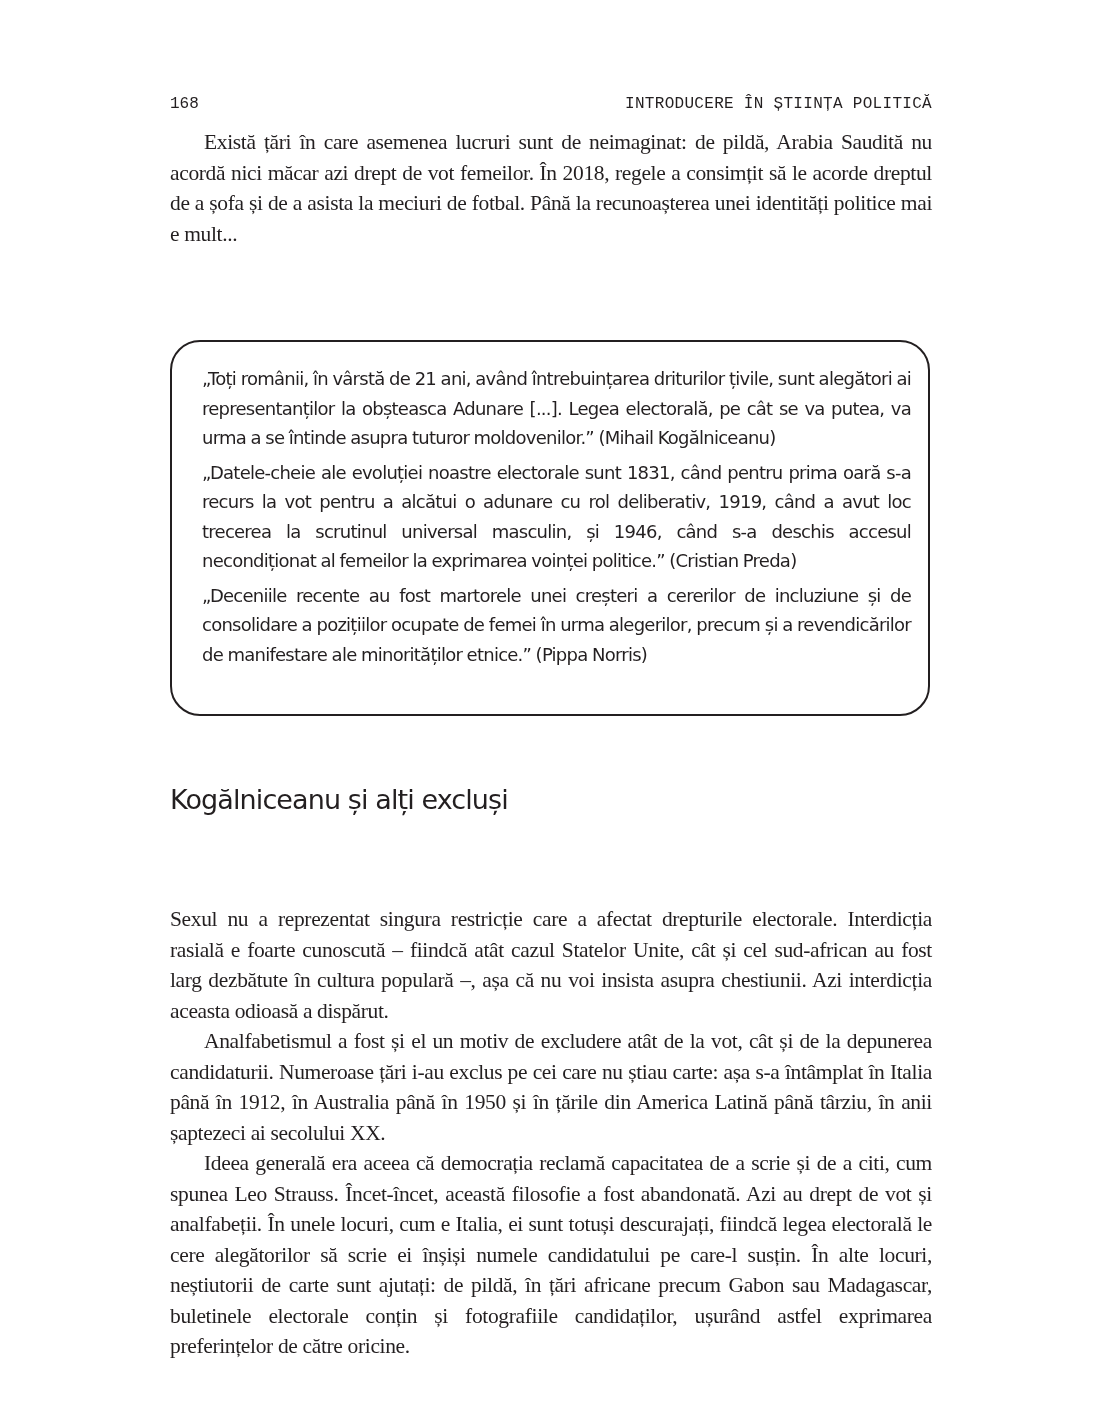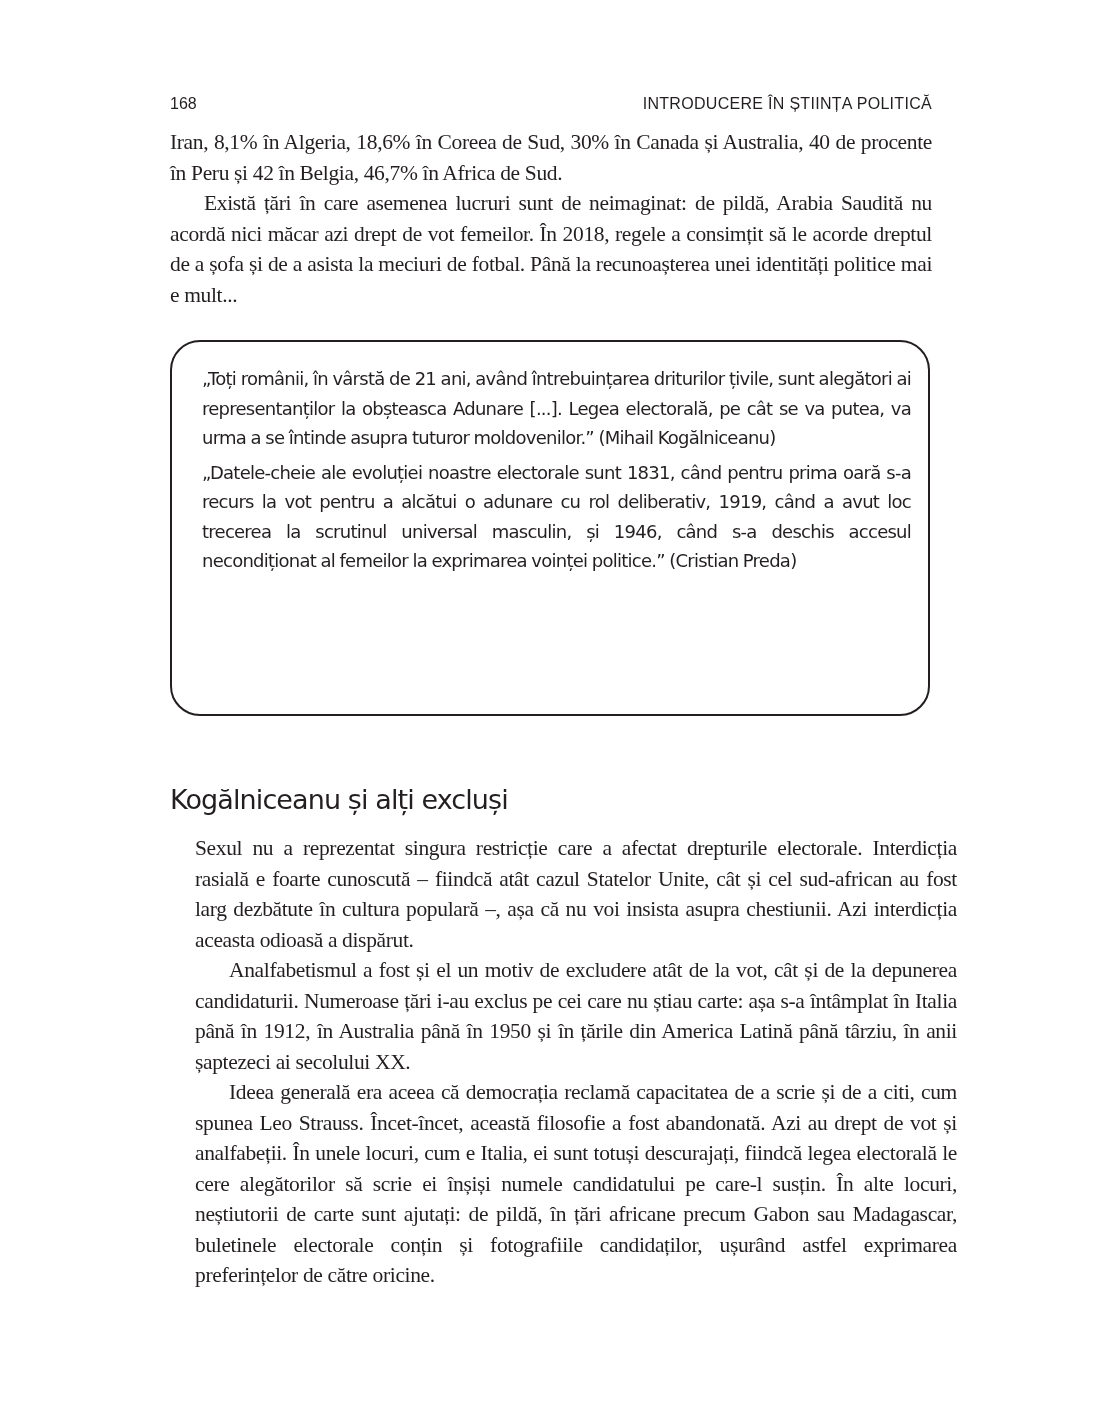--- a/index.html
+++ b/index.html
@@ -13,21 +13,21 @@
       position: relative;
       overflow: hidden;
       color: #231f20;
     }
     .page-header {
       position: absolute;
       top: 92px;
       left: 170px;
       width: 762px;
       height: 24px;
-      font-family: Liberation Sans, sans-serif;
+      font-family: Liberation Mono, monospace;
       font-size: 16px;
       line-height: 24px;
     }
     .page-number {
       position: absolute;
       left: 0;
       top: 0;
     }
     .running-title {
       position: absolute;
@@ -79,42 +79,41 @@
       left: 170px;
       font-family: "DejaVu Sans", sans-serif;
       font-size: 27px;
       line-height: 40px;
       letter-spacing: -0.9px;
       font-weight: normal;
       margin: 0;
     }
     .block-bottom {
       position: absolute;
-      top: 833px;
+      top: 904px;
       left: 170px;
       width: 762px;
-      margin-left: 25px;
     }
   </style>
 </head>
 <body>
 
 <div class="page-header">
   <span class="page-number">168</span>
   <span class="running-title">INTRODUCERE ÎN ȘTIINȚA POLITICĂ</span>
 </div>
 
 <div class="block-top">
-  <p class="serif-text">Iran, 8,1% în Algeria, 18,6% în Coreea de Sud, 30% în Canada și Australia, 40 de procente în Peru și 42 în Belgia, 46,7% în Africa de Sud.</p>
   <p class="serif-text indent">Există țări în care asemenea lucruri sunt de neimaginat: de pildă, Arabia Saudită nu acordă nici măcar azi drept de vot femeilor. În 2018, regele a consimțit să le acorde dreptul de a șofa și de a asista la meciuri de fotbal. Până la recunoașterea unei identități politice mai e mult...</p>
 </div>
 
 <div class="quote-box">
   <p class="quote">„Toți românii, în vârstă de 21 ani, având întrebuințarea driturilor țivile, sunt alegători ai representanților la obșteasca Adunare [...]. Legea electorală, pe cât se va putea, va urma a se întinde asupra tuturor moldovenilor.” (Mihail Kogălniceanu)</p>
   <p class="quote">„Datele-cheie ale evoluției noastre electorale sunt 1831, când pentru prima oară s-a recurs la vot pentru a alcătui o adunare cu rol deliberativ, 1919, când a avut loc trecerea la scrutinul universal masculin, și 1946, când s-a deschis accesul necondiționat al femeilor la exprimarea voinței politice.” (Cristian Preda)</p>
+  <p class="quote">„Deceniile recente au fost martorele unei creșteri a cererilor de incluziune și de consolidare a pozițiilor ocupate de femei în urma alegerilor, precum și a revendicărilor de manifestare ale minorităților etnice.” (Pippa Norris)</p>
 </div>
 
 <h2 class="section-title">Kogălniceanu și alți excluși</h2>
 
 <div class="block-bottom">
   <p class="serif-text">Sexul nu a reprezentat singura restricție care a afectat drepturile electorale. Interdicția rasială e foarte cunoscută – fiindcă atât cazul Statelor Unite, cât și cel sud-african au fost larg dezbătute în cultura populară –, așa că nu voi insista asupra chestiunii. Azi interdicția aceasta odioasă a dispărut.</p>
   <p class="serif-text indent">Analfabetismul a fost și el un motiv de excludere atât de la vot, cât și de la depunerea candidaturii. Numeroase țări i-au exclus pe cei care nu știau carte: așa s-a întâmplat în Italia până în 1912, în Australia până în 1950 și în țările din America Latină până târziu, în anii șaptezeci ai secolului XX.</p>
   <p class="serif-text indent">Ideea generală era aceea că democrația reclamă capacitatea de a scrie și de a citi, cum spunea Leo Strauss. Încet-încet, această filosofie a fost abandonată. Azi au drept de vot și analfabeții. În unele locuri, cum e Italia, ei sunt totuși descurajați, fiindcă legea electorală le cere alegătorilor să scrie ei înșiși numele candidatului pe care-l susțin. În alte locuri, neștiutorii de carte sunt ajutați: de pildă, în țări africane precum Gabon sau Madagascar, buletinele electorale conțin și fotografiile candidaților, ușurând astfel exprimarea preferințelor de către oricine.</p>
 </div>
 

